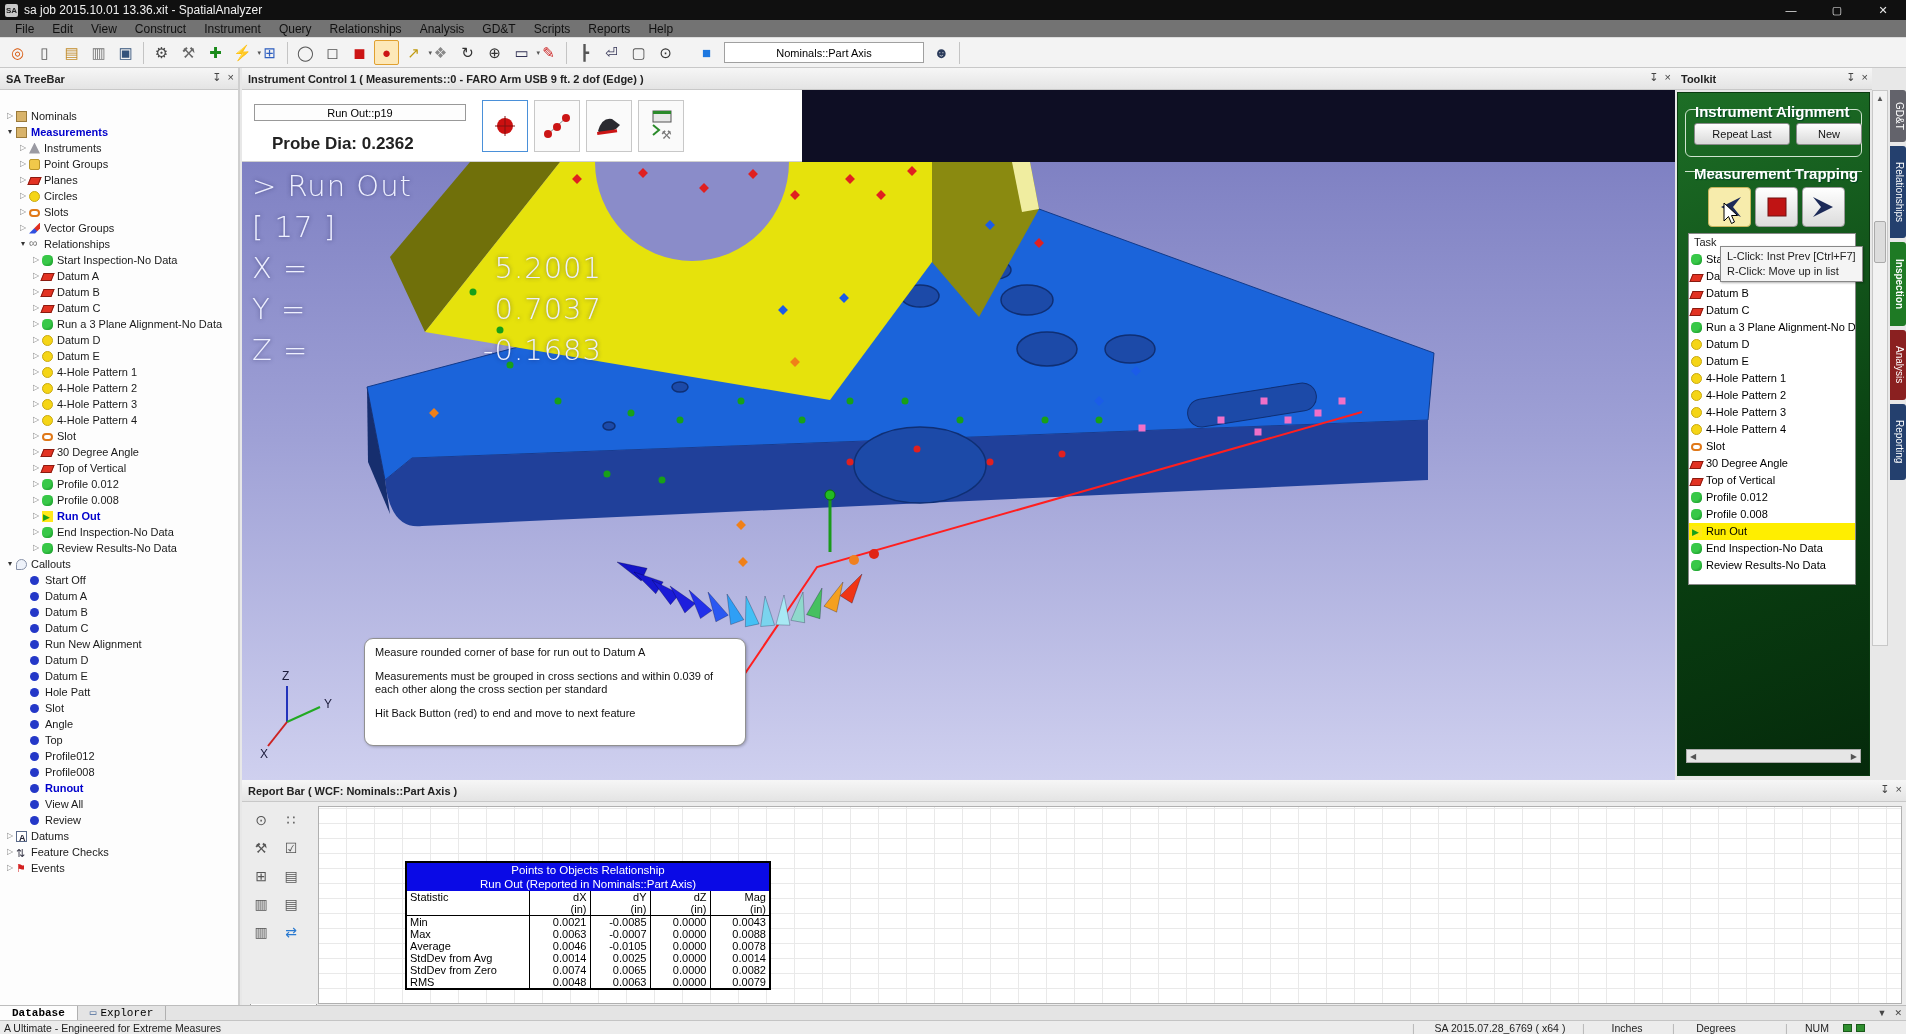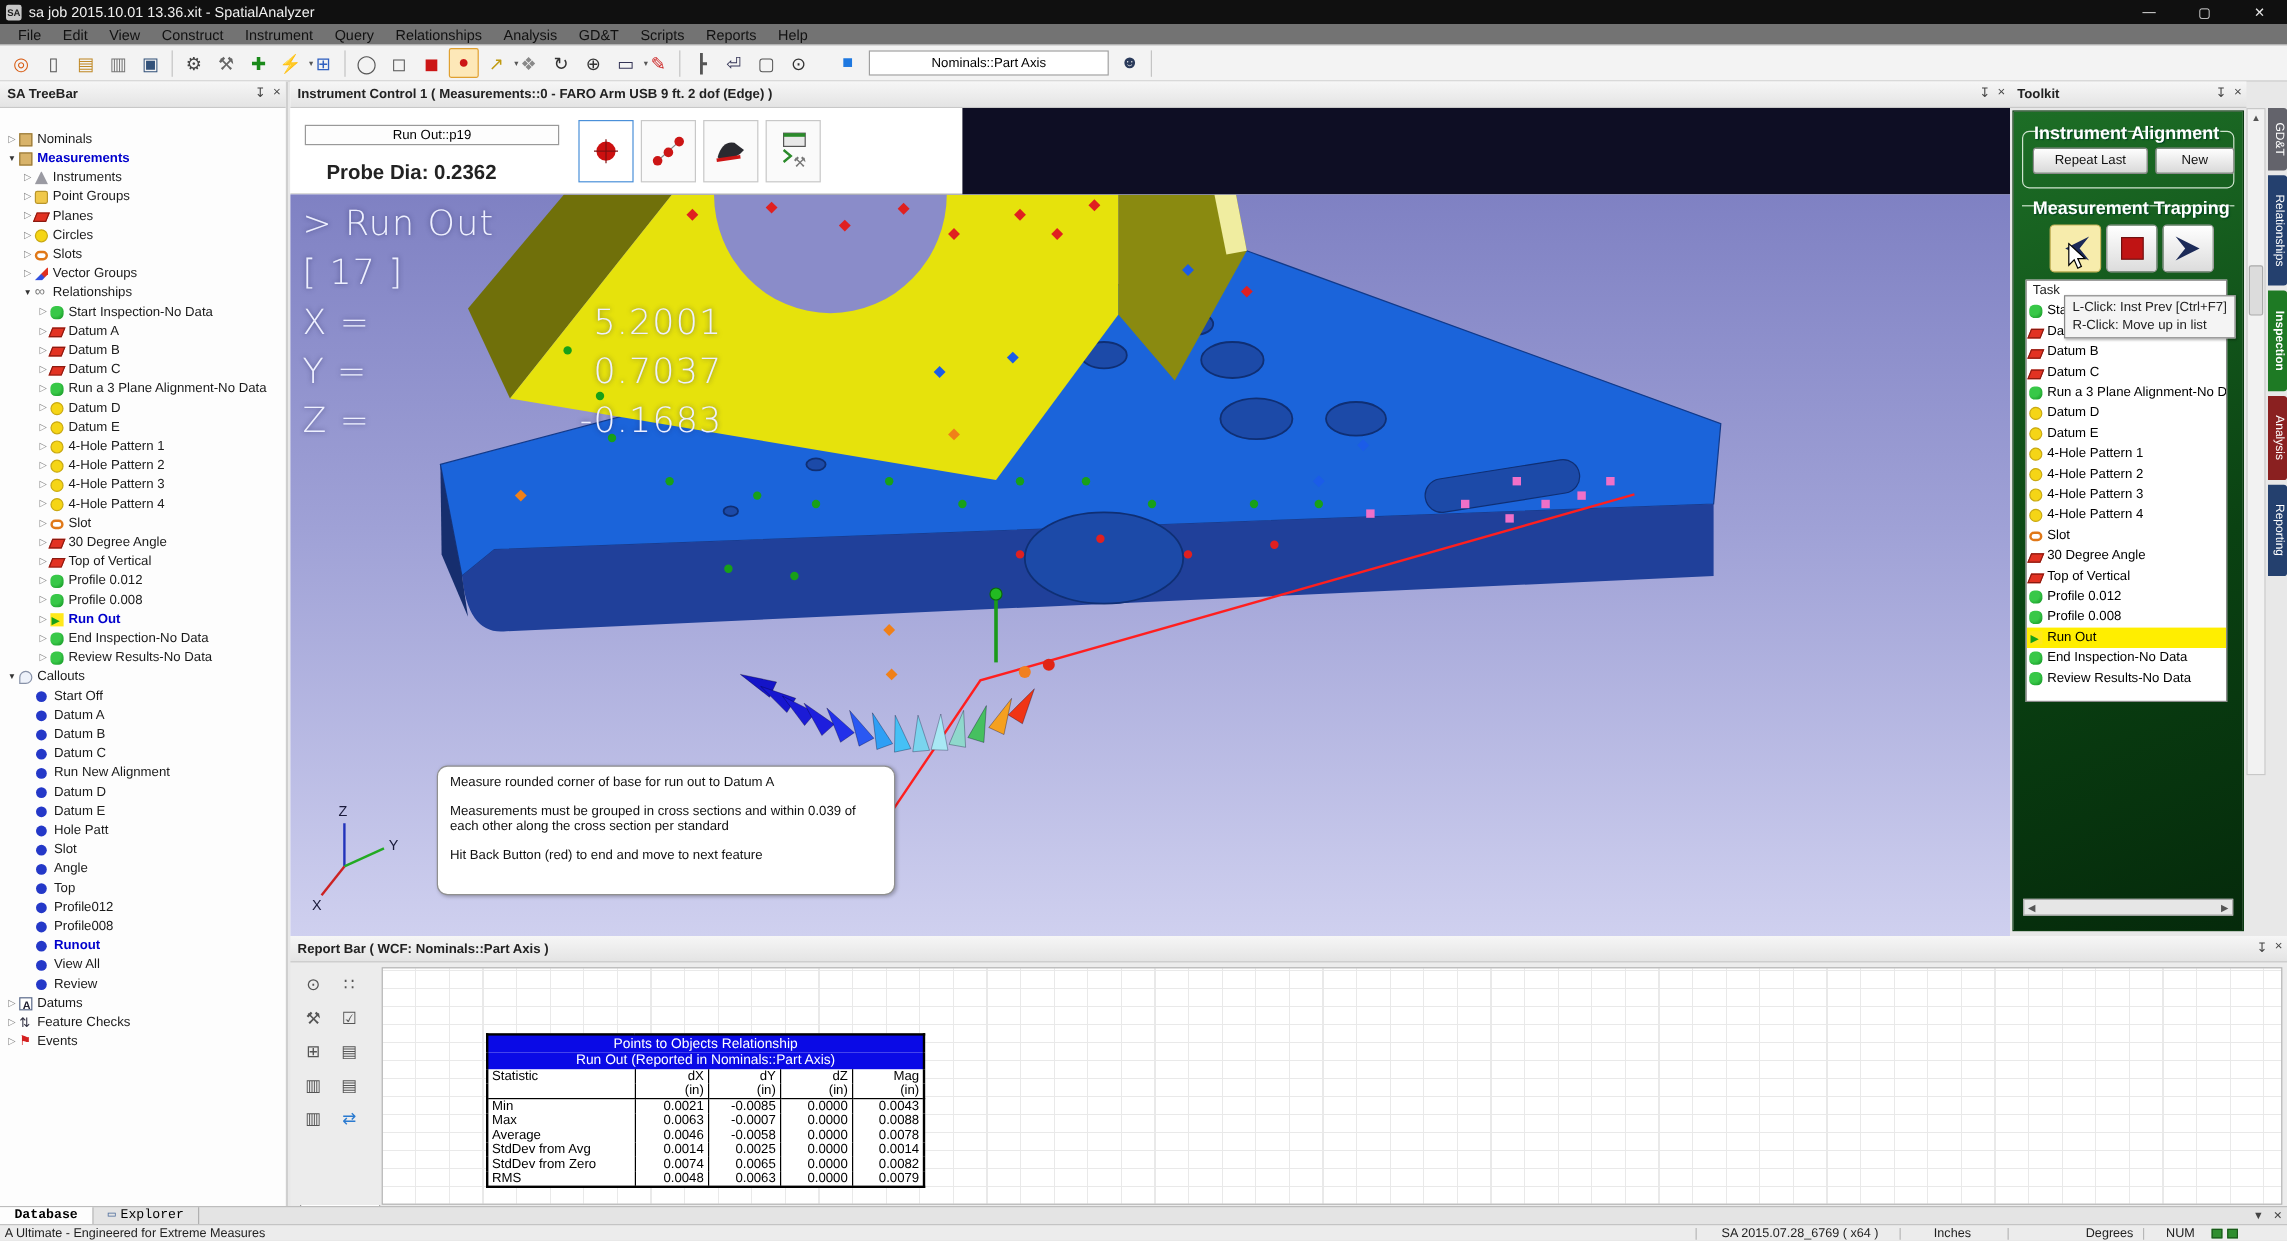--- a/index.html
+++ b/index.html
@@ -846,21 +846,21 @@
             <tr>
               <td>Max</td>
               <td class="num">0.0063</td>
               <td class="num">-0.0007</td>
               <td class="num">0.0000</td>
               <td class="num">0.0088</td>
             </tr>
             <tr>
               <td>Average</td>
               <td class="num">0.0046</td>
-              <td class="num">-0.0058</td>
+              <td class="num">-0.0105</td>
               <td class="num">0.0000</td>
               <td class="num">0.0078</td>
             </tr>
             <tr>
               <td>StdDev from Avg</td>
               <td class="num">0.0014</td>
               <td class="num">0.0025</td>
               <td class="num">0.0000</td>
               <td class="num">0.0014</td>
             </tr>
@@ -896,21 +896,21 @@
     </div>
   </div>
 
   <div id="statusbar">
     <div id="status-left">A Ultimate - Engineered for Extreme Measures</div>
     <div class="st-div" style="left:1412px">|</div>
     <div class="st-seg" style="left:1425px;width:150px">SA 2015.07.28_6769 ( x64 )</div>
     <div class="st-div" style="left:1582px">|</div>
     <div class="st-seg" style="left:1592px;width:70px">Inches</div>
     <div class="st-div" style="left:1672px">|</div>
-    <div class="st-seg" style="left:1718px;width:80px">Degrees</div>
+    <div class="st-seg" style="left:1676px;width:80px">Degrees</div>
     <div class="st-div" style="left:1785px">|</div>
     <div class="st-seg" style="left:1800px;width:34px">NUM</div>
     <div class="led" style="left:1843px"></div>
     <div class="led" style="left:1856px"></div>
   </div>
 
   <div id="tooltip">
     <div>L-Click: Inst Prev [Ctrl+F7]</div>
     <div>R-Click: Move up in list</div>
   </div>

